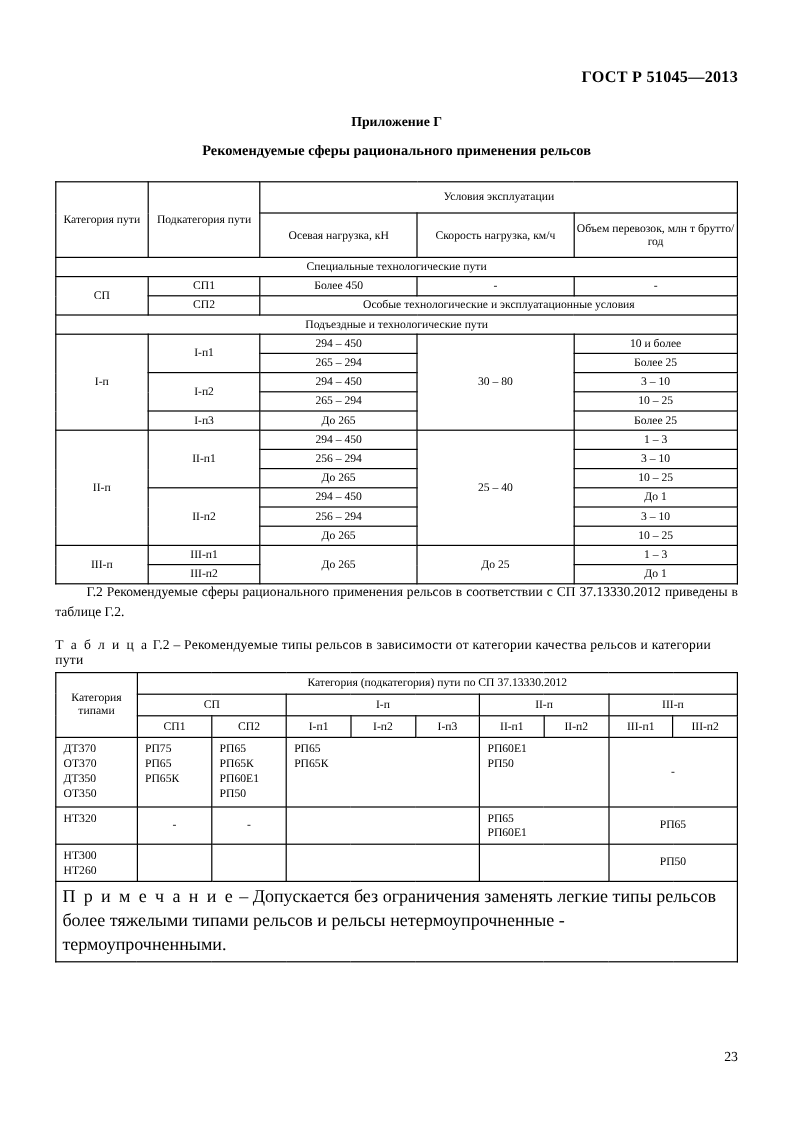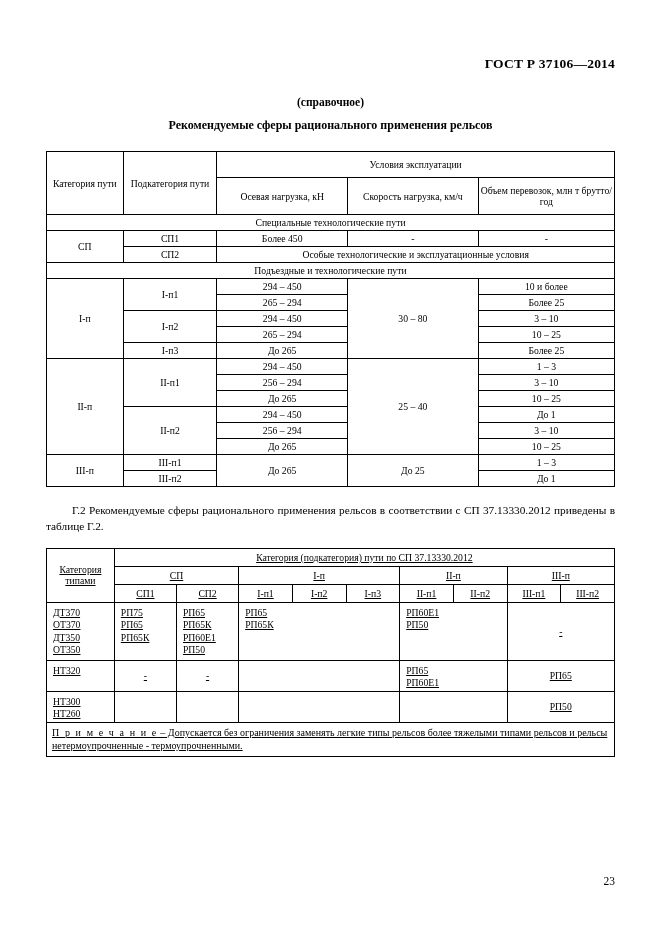--- a/index.html
+++ b/index.html
@@ -78,40 +78,40 @@
     font-weight: normal;
     line-height: 1.15;
   }
   .t1 td, .t1 th { height: 13px; }
   .t1 .hdr { height: auto; padding: 7px 2px; }
   .tall { height: 34px; }
   .note-cell {
     text-align: left;
     padding: 3px 5px;
     line-height: 1.35;
-    font-size: 10px;
+    font-size: 15px;
   }
   .note-cell .sp { letter-spacing: 1.6px; }
   .pageno {
     position: absolute;
     right: 46px;
     bottom: 48px;
     font-size: 11.5px;
   }
-  .t2 td { height: 15px; text-decoration: underline; }
+  .t2 td { height: 15px; }
   .t2 .blk { text-align: left; padding-left: 6px; line-height: 1.28; }
 </style>
 </head>
 <body>
 
 <div class="page">
 
-  <div class="std-header">ГОСТ Р 37106—2014</div>
-
-  <div class="annex-sub">(справочное)</div>
+  <div class="std-header">ГОСТ Р 51045—2013</div>
+
+  <div class="annex-title">Приложение Г</div>
 
   <div class="section-title">Рекомендуемые сферы рационального применения рельсов</div>
 
 
 
   <table class="t1">
     <colgroup>
       <col style="width:13.5%">
       <col style="width:16.5%">
       <col style="width:23%">
@@ -212,22 +212,27 @@
         <td rowspan="2">До 25</td>
         <td>1 – 3</td>
       </tr>
       <tr>
         <td>III-п2</td>
         <td>До 1</td>
       </tr>
     </tbody>
   </table>
 
-  <p class="body-text" style="margin-top:16px">Г.2 Рекомендуемые сферы рационального применения рельсов в соответствии с СП 37.13330.2012 приведены в таблице Г.2.</p>
-
+  <p class="body-text" style="">Г.2 Рекомендуемые сферы рационального применения рельсов в соответствии с СП 37.13330.2012 приведены в таблице Г.2.</p>
+
+  <div class="table-caption">
+    <span class="sp">Т а б л и ц а</span>
+    <span>Г.2</span>
+    <span>– Рекомендуемые типы рельсов в зависимости от категории качества рельсов и категории пути</span>
+  </div>
 
   <table class="t2">
     <colgroup>
       <col style="width:12%">
       <col style="width:11%">
       <col style="width:11%">
       <col style="width:9.5%">
       <col style="width:9.5%">
       <col style="width:9.5%">
       <col style="width:9.5%">

